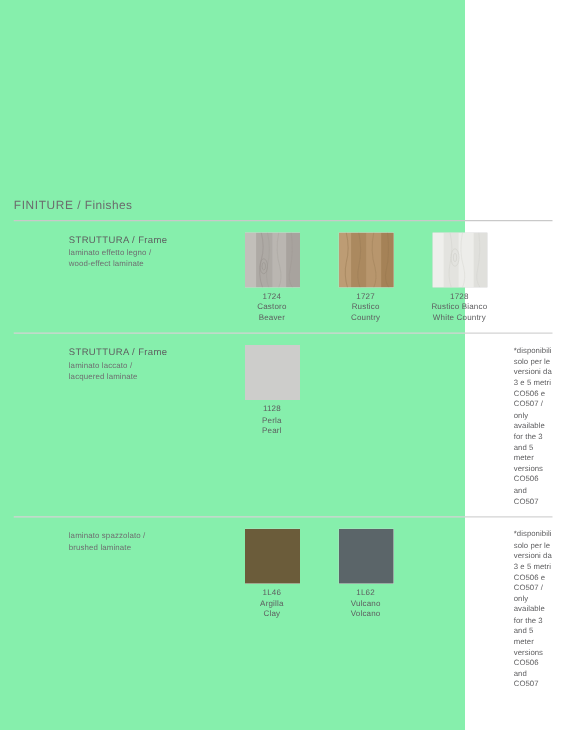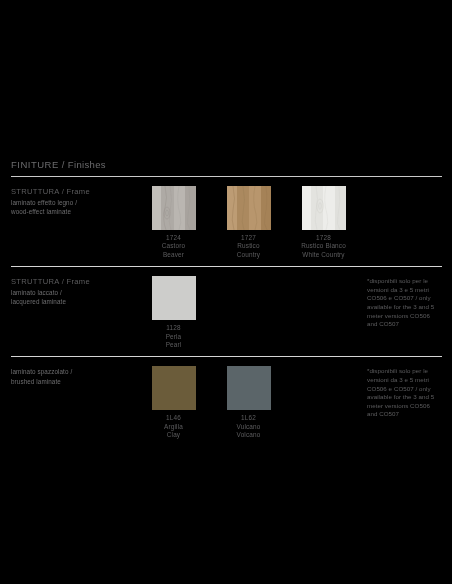--- a/index.html
+++ b/index.html
@@ -9,23 +9,23 @@
   }
   body {
     width: 452px;
     height: 584px;
     font-family: "Liberation Sans", sans-serif;
     color: #58585a;
     overflow: hidden;
   }
   .sheet {
     position: relative;
-    width: 452px;
+    width: 372px;
     height: 584px;
-    background: #000000;
+    background: #86efac;
   }
   .content {
     position: absolute;
     left: 11px;
     top: 159px;
     width: 431px;
   }
 
   
   .page-heading {
@@ -44,20 +44,21 @@
     width: 100%;
   }
   .rule.thin { background: #d4d4d4; }
 
   
   .finish-row {
     display: flex;
     align-items: flex-start;
     padding-top: 9px;
     padding-bottom: 7px;
+    margin-left: 44px;
   }
   .row-label {
     width: 125px;
     flex: 0 0 125px;
     padding-top: 1px;
   }
   .label-title {
     font-size: 7.6px;
     letter-spacing: 0.3px;
     color: #5d5d5f;

